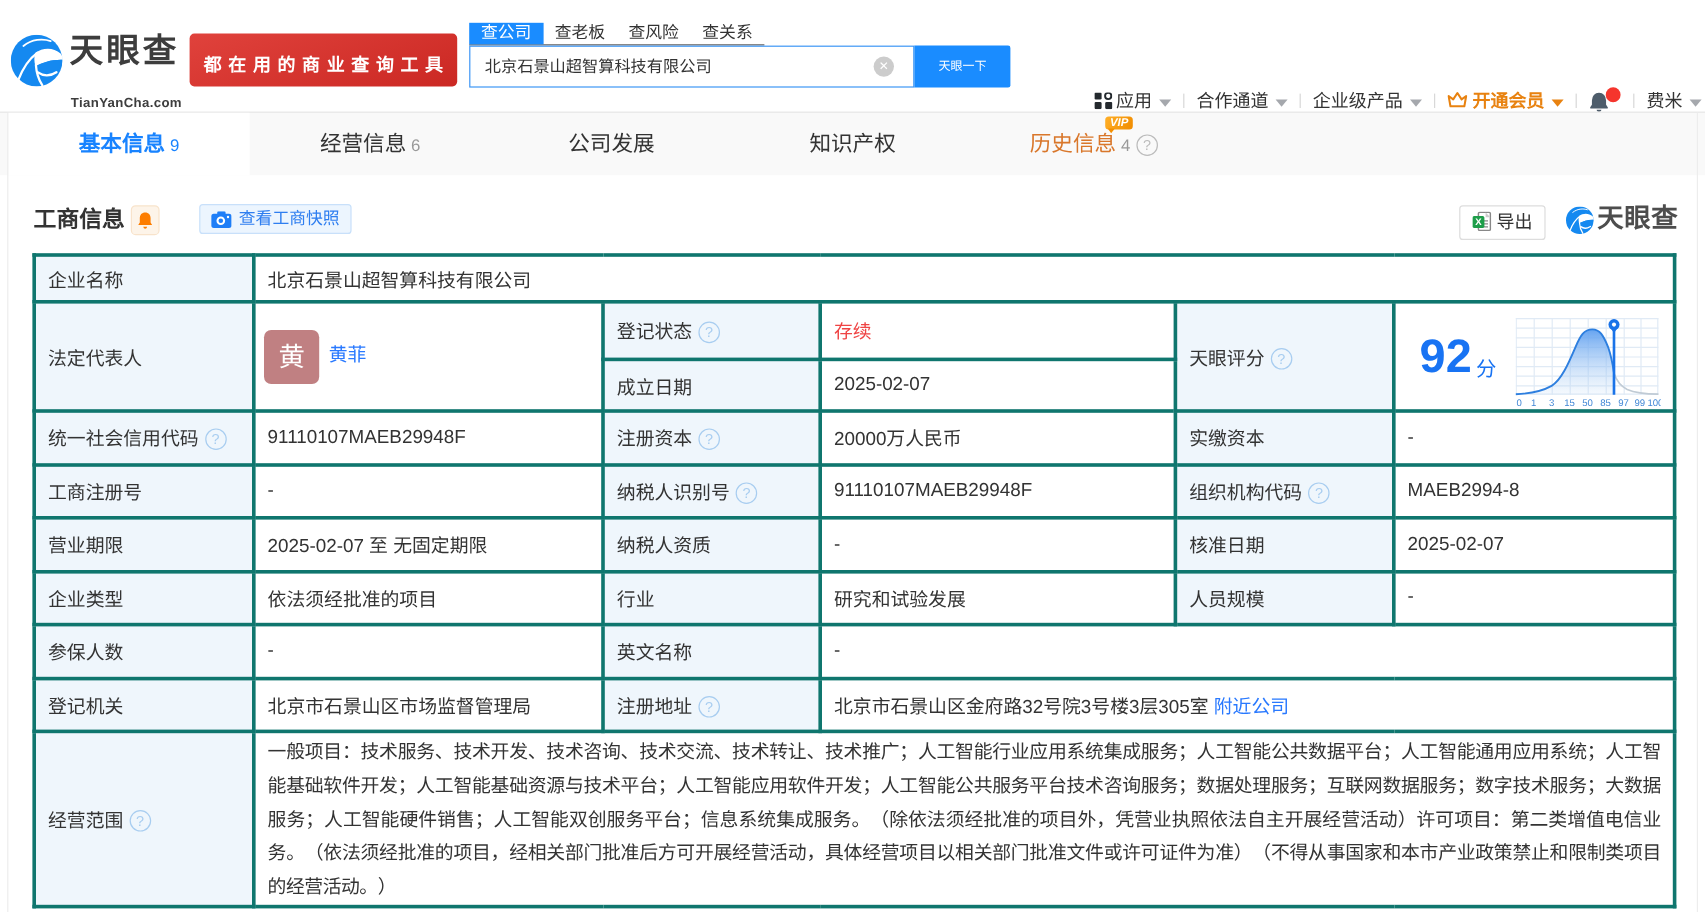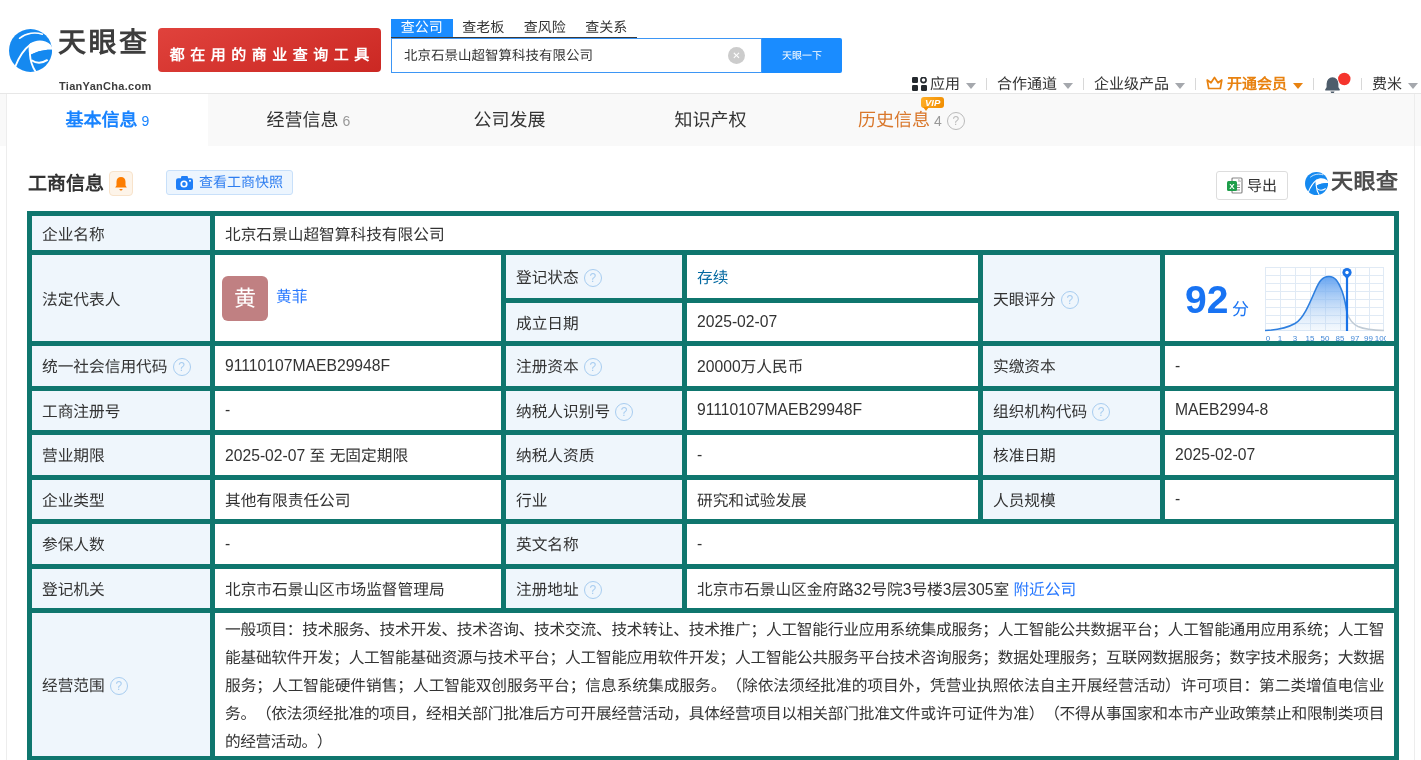--- a/index.html
+++ b/index.html
@@ -38,25 +38,25 @@
 .sideL { position:absolute; left:6px; top:94px; width:1px; height:666px; background:#ededed; }
 .sideR { position:absolute; left:1414px; top:94px; width:1px; height:666px; background:#ededed; }
 
 .secTitle { position:absolute; left:28px; top:174px; font-size:19px; font-weight:bold; color:#333; line-height:19px; }
 .bellBox { position:absolute; left:109px; top:171px; width:24px; height:25px; background:#fdf4e9; border:1px solid #f8e3cb; border-radius:4px; text-align:center; }
 .snapBtn { position:absolute; left:142px; top:170px; height:25px; background:#ecf5fe; border:1px solid #c8e0fa; border-radius:3px; font-size:14px; color:#2e7ef0; line-height:23px; padding:0 9px;margin-left:24px; }
 .expBtn { position:absolute; left:1216px; top:171px; width:72px; height:29px; border:1px solid #ddd; border-radius:3px; background:#fff; font-size:15px; color:#333; line-height:27px; text-align:center; }
 .miniLogoTxt { position:absolute; left:1331px; top:171px; font-size:22px; font-weight:bold; color:#4d4d4d; letter-spacing:0.5px; line-height:22px; }
 
 table.kv { position:absolute; left:27px; top:211px; width:1367px; border-collapse:collapse; table-layout:fixed; font-size:15.7px; }
-table.kv td { border:5px solid #0f766e; padding:0 10px; color:#333; vertical-align:middle; }
+table.kv td { border:3px solid #0f766e; padding:0 10px; color:#333; vertical-align:middle; }
 td.lb { background:#eff6fc; }
 .q { display:inline-block; width:18px; height:18px; border:1px solid #a8cdf0; color:#a8cdf0; border-radius:50%; font-size:12px; text-align:center; line-height:16px; vertical-align:1px; margin-left:5px; }
 a.lk { color:#2979ff; text-decoration:none; }
-.green { color:#0369a1; }
+.green { color:#ef4444; }
 .avatar { display:inline-block; width:46px; height:45px; background:#c08082; border-radius:6px; color:#fff; font-size:22px; text-align:center; line-height:45px; vertical-align:middle; }
 .scoreCell { position:relative; height:90px; padding:16px !important; }
 .scoreNum { position:absolute; left:20px; top:25px; font-size:39px; font-weight:bold; color:#1873f3; line-height:39px; }
 .scoreFen { position:absolute; left:67px; top:40px; font-size:17px; color:#1873f3; }
 .chartBox { position:absolute; left:100px; top:12px; }
 table.kv td.bizTxt { vertical-align:top; line-height:28.1px; text-align:justify; padding:2.9px 10px 0; letter-spacing:-0.4px; text-spacing-trim:space-all; }
 </style>
 </head>
 <body>
 <div id="page">
@@ -226,21 +226,21 @@
     <tr style="height:44.5px">
           <td class="lb">营业期限</td>
           <td>2025-02-07 至 无固定期限</td>
           <td class="lb">纳税人资质</td>
           <td>-</td>
           <td class="lb">核准日期</td>
           <td>2025-02-07</td>
         </tr>
     <tr style="height:44.5px">
           <td class="lb">企业类型</td>
-          <td>其他有限责任公司</td>
+          <td>依法须经批准的项目</td>
           <td class="lb">行业</td>
           <td>研究和试验发展</td>
           <td class="lb">人员规模</td>
           <td>-</td>
         </tr>
     <tr style="height:44.5px">
           <td class="lb">参保人数</td>
           <td>-</td>
           <td class="lb">英文名称</td>
           <td colspan="3">-</td>

